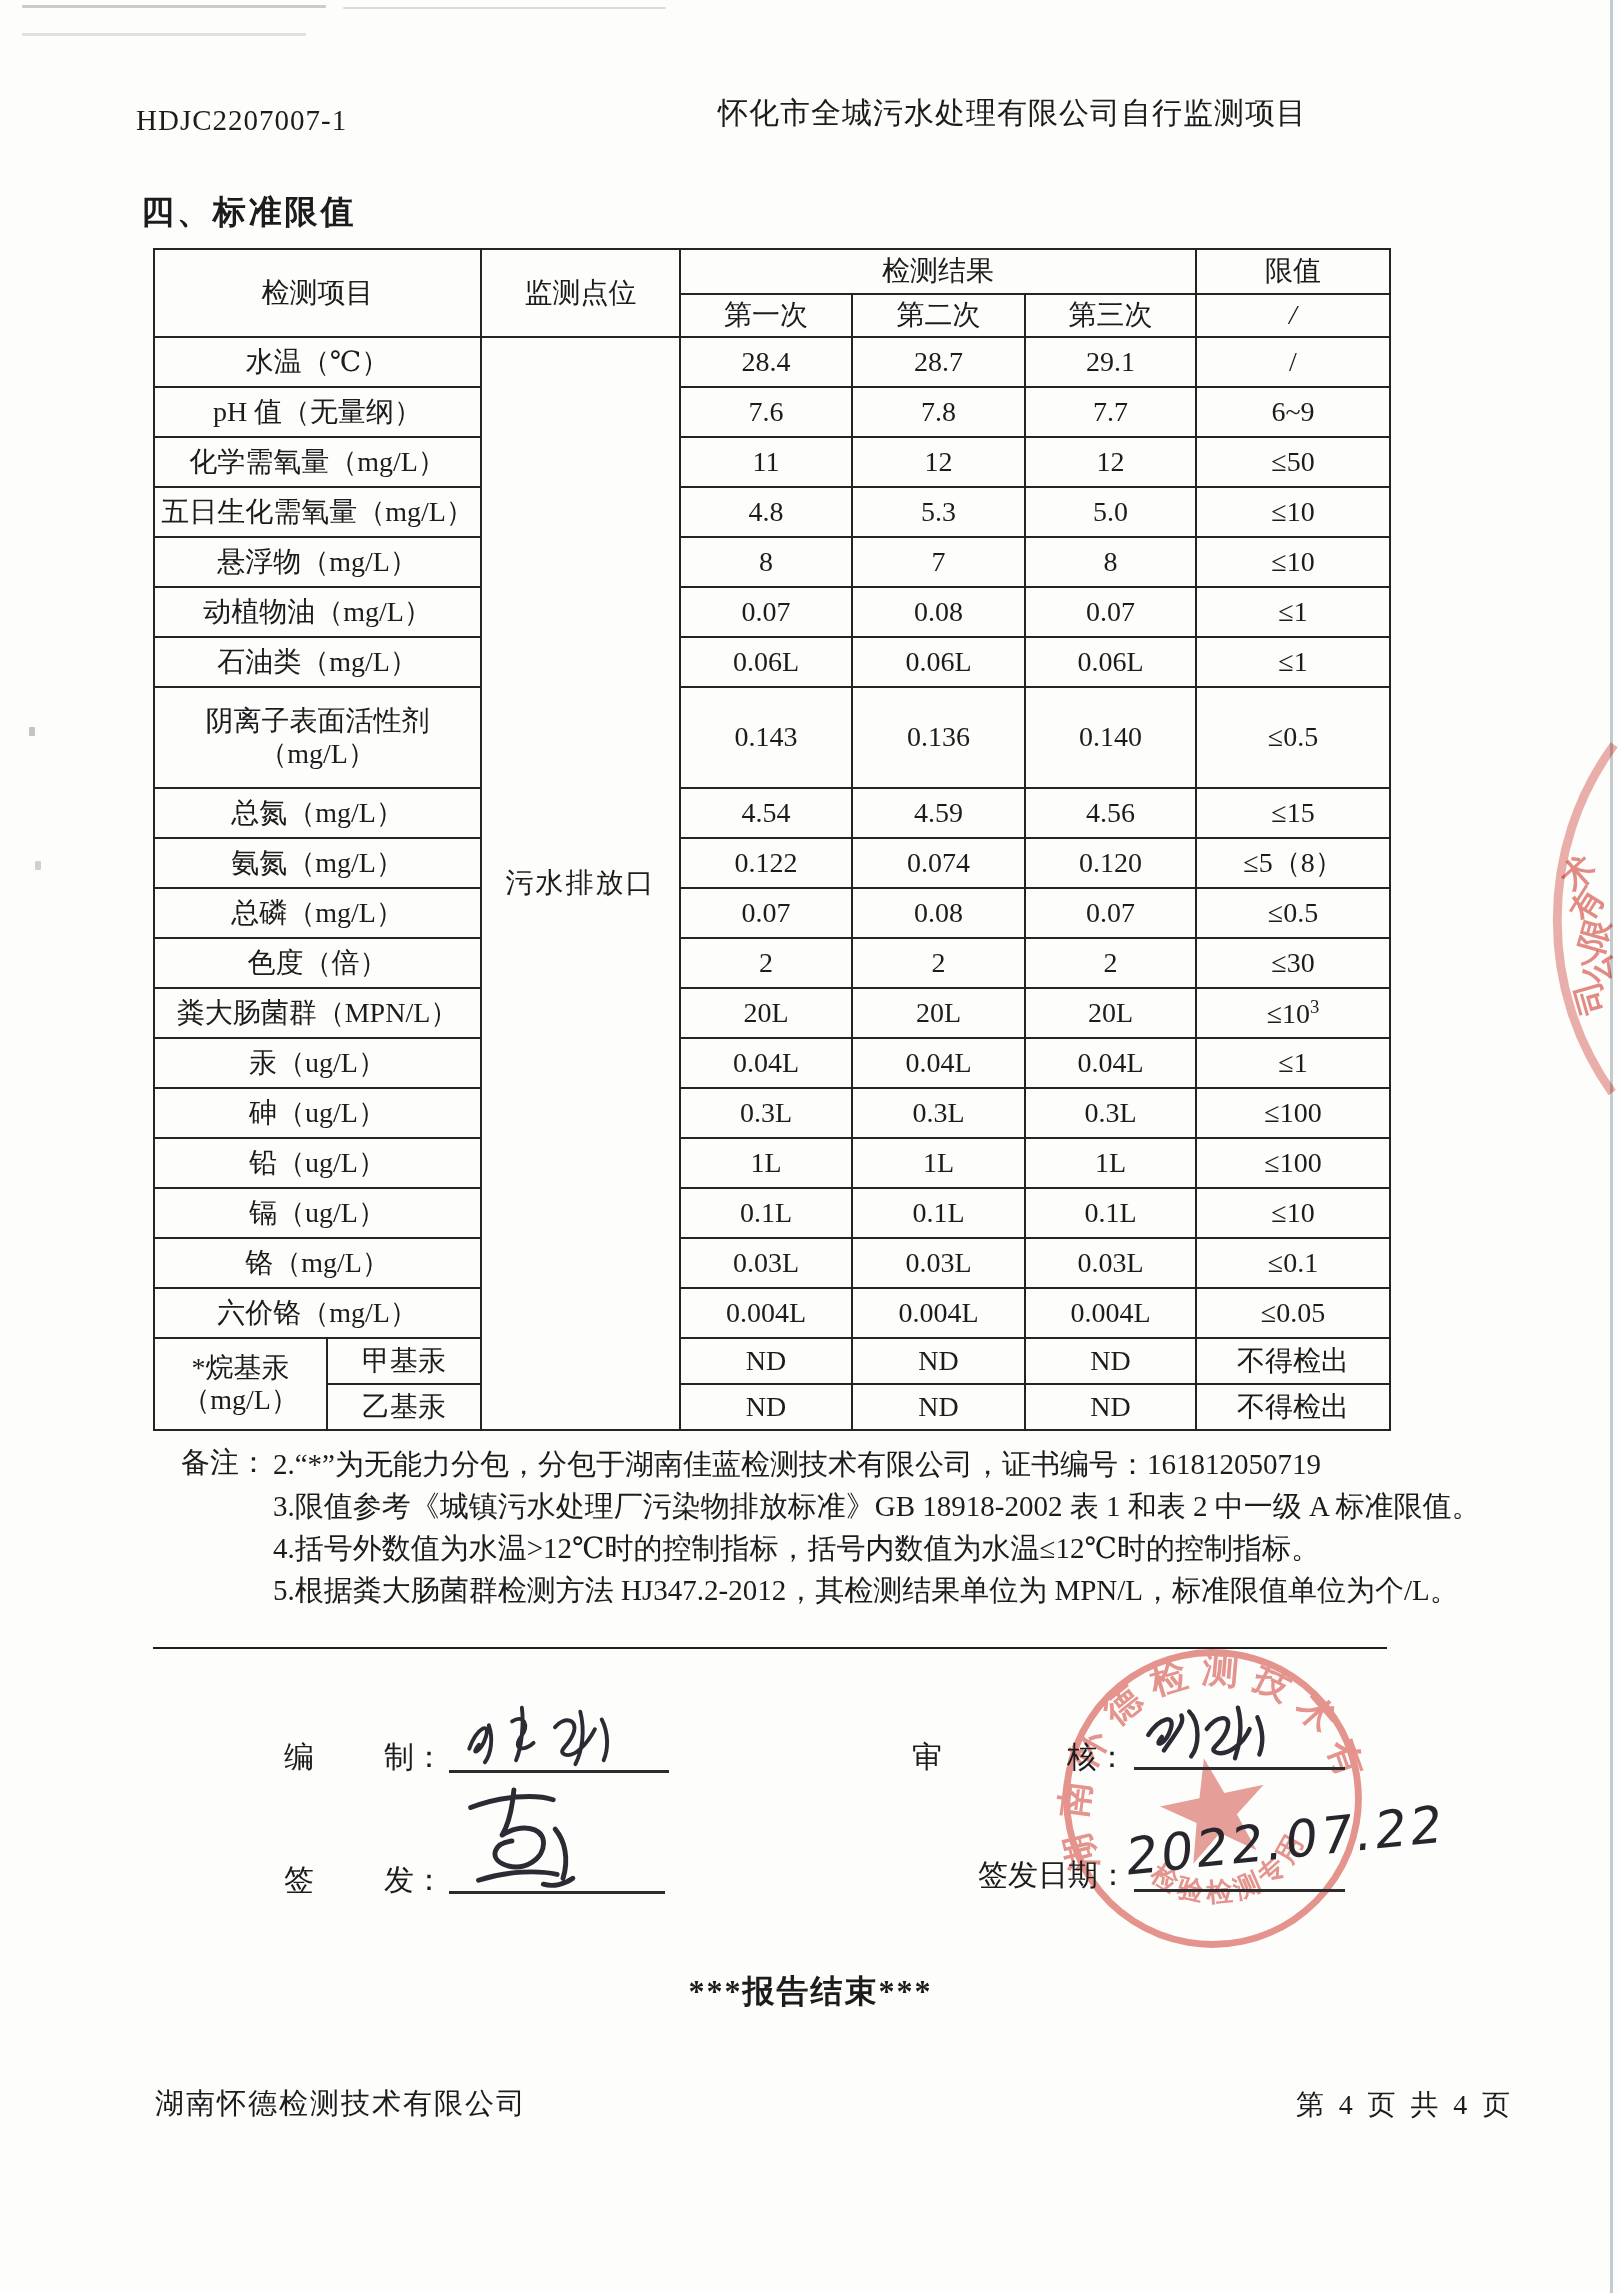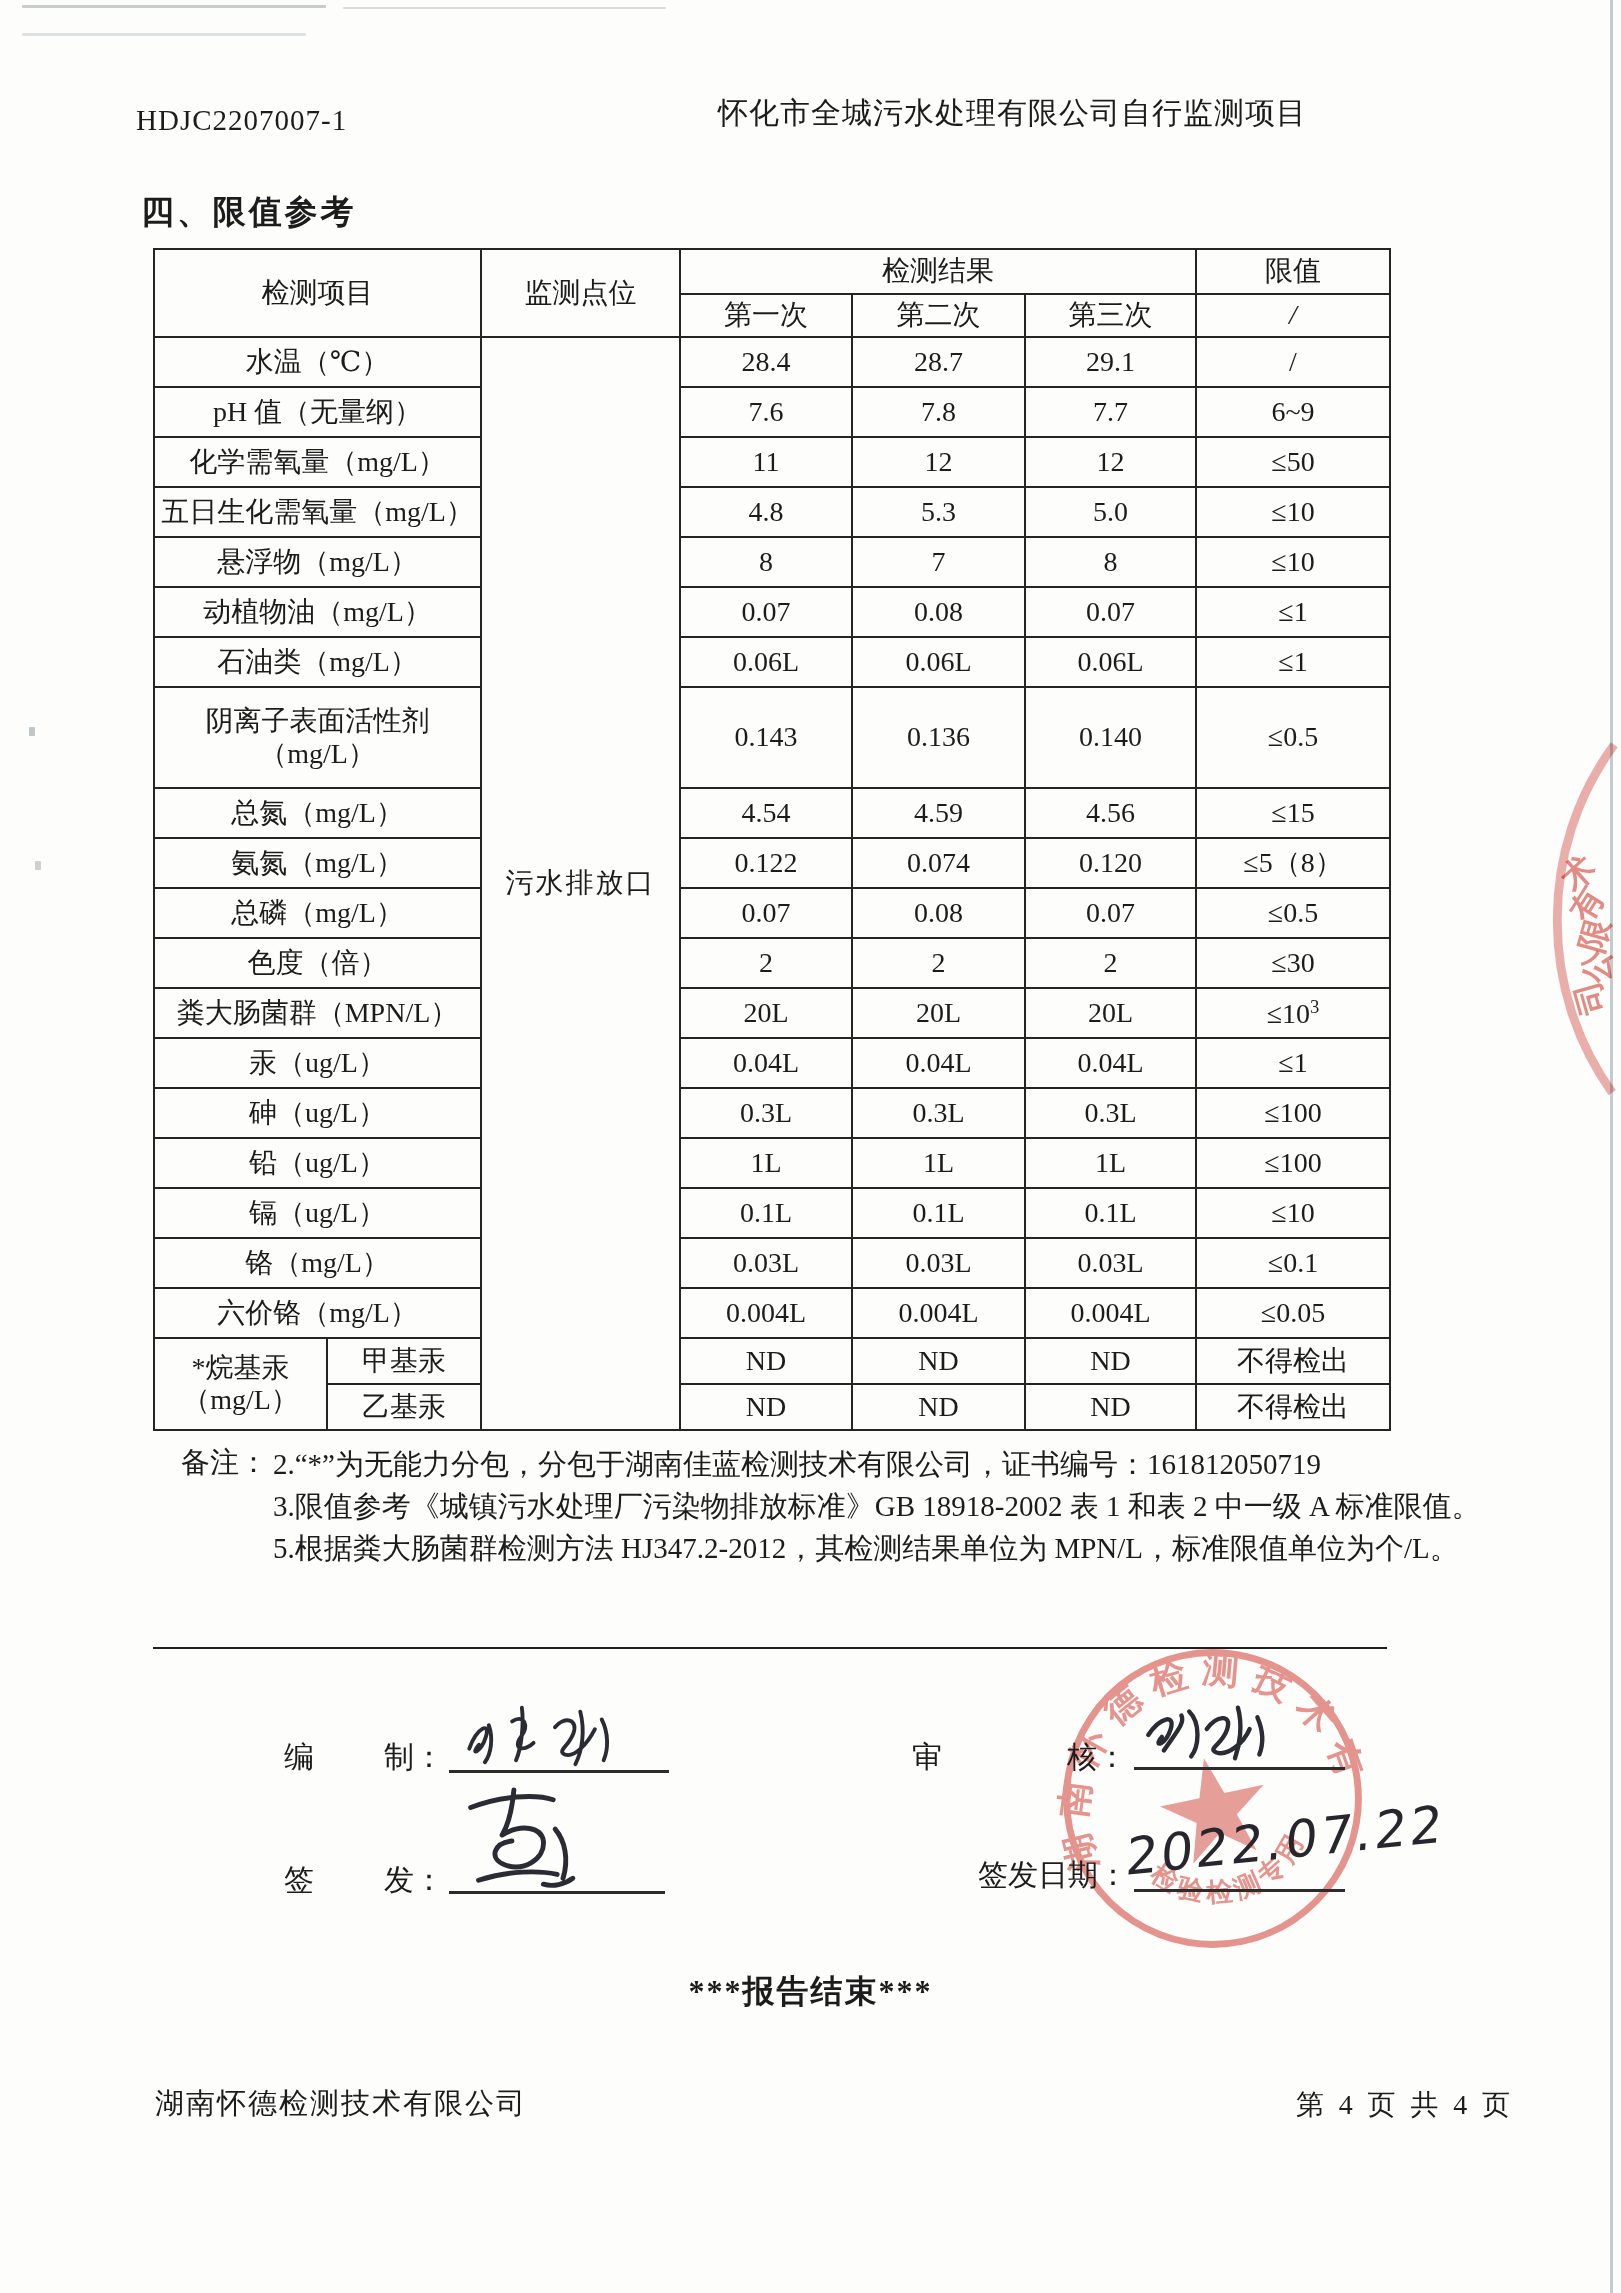--- a/index.html
+++ b/index.html
@@ -63,21 +63,21 @@
 
   <div class="artifact" style="left:21.6px;top:4.9px;width:304px;height:2.9px;opacity:.45"></div>
   <div class="artifact" style="left:343px;top:6.9px;width:323px;height:2px;opacity:.3"></div>
   <div class="artifact" style="left:21.6px;top:33px;width:284px;height:2.9px;opacity:.25"></div>
   <div class="artifact" style="left:29px;top:727px;width:5.9px;height:8.8px;opacity:.5"></div>
   <div class="artifact" style="left:35px;top:861px;width:5.9px;height:8.8px;opacity:.4"></div>
   <div class="edge-line" style="left:1610px"></div>
 
   <div class="doc-number">HDJC2207007-1</div>
   <div class="doc-title">怀化市全城污水处理有限公司自行监测项目</div>
-  <div class="section-title">四、限值参考</div>
+  <div class="section-title">四、标准限值</div>
 
   <div class="tbl-wrap">
     <table class="results">
       <colgroup>
         <col style="width:173px">
           <col style="width:154px">
           <col style="width:199px">
         <col style="width:172px">
           <col style="width:173px">
           <col style="width:171px">
@@ -255,20 +255,21 @@
           </tr>
         </tbody>
     </table>
   </div>
 
   <div class="notes">
     <div class="note-label">备注：</div>
     <div class="note-items">
         <div class="note-line">2.“*”为无能力分包，分包于湖南佳蓝检测技术有限公司，证书编号：161812050719</div>
         <div class="note-line">3.限值参考《城镇污水处理厂污染物排放标准》GB 18918-2002 表 1 和表 2 中一级 A 标准限值。</div>
+        <div class="note-line">4.括号外数值为水温&gt;12℃时的控制指标，括号内数值为水温≤12℃时的控制指标。</div>
         <div class="note-line">5.根据粪大肠菌群检测方法 HJ347.2-2012，其检测结果单位为 MPN/L，标准限值单位为个/L。</div>
       </div>
   </div>
 
   <div class="sig-label" style="left:284px;top:1737px">
     <span>编</span>
       <span class="gap2"></span>
       <span>制：</span>
   </div>
   <div class="sig-line" style="left:449px;top:1770px;width:220px"></div>

